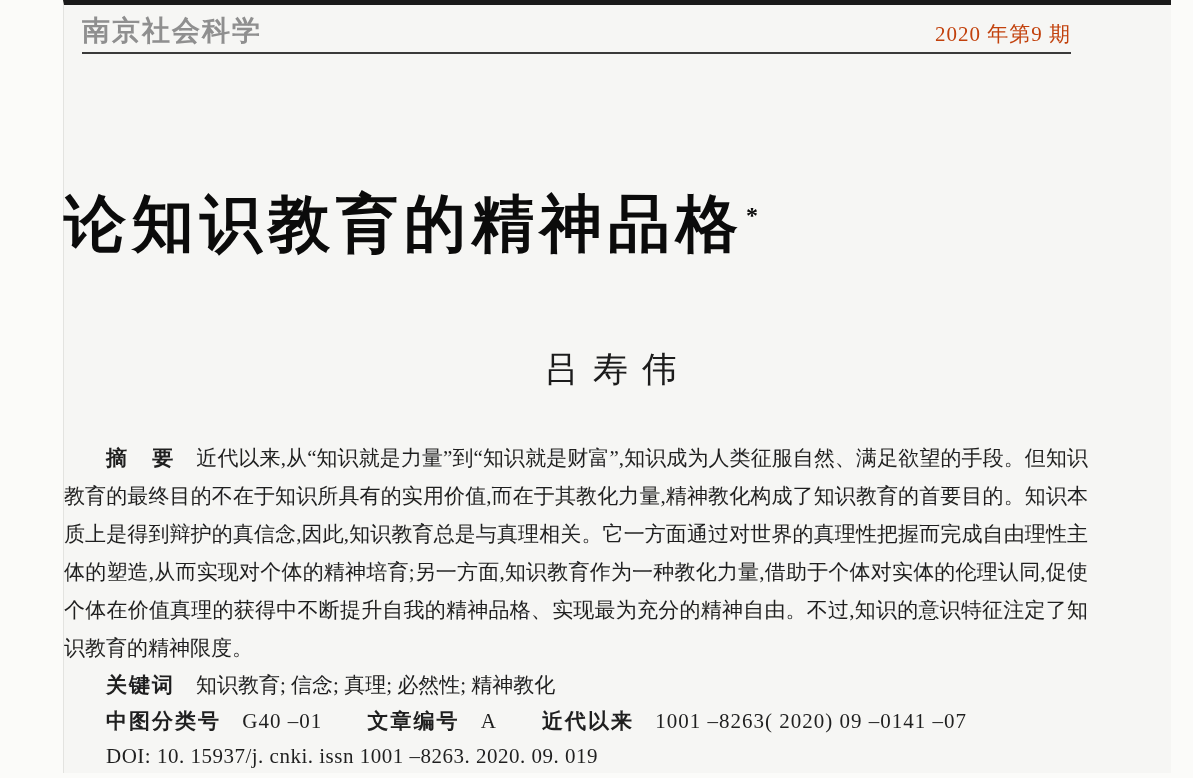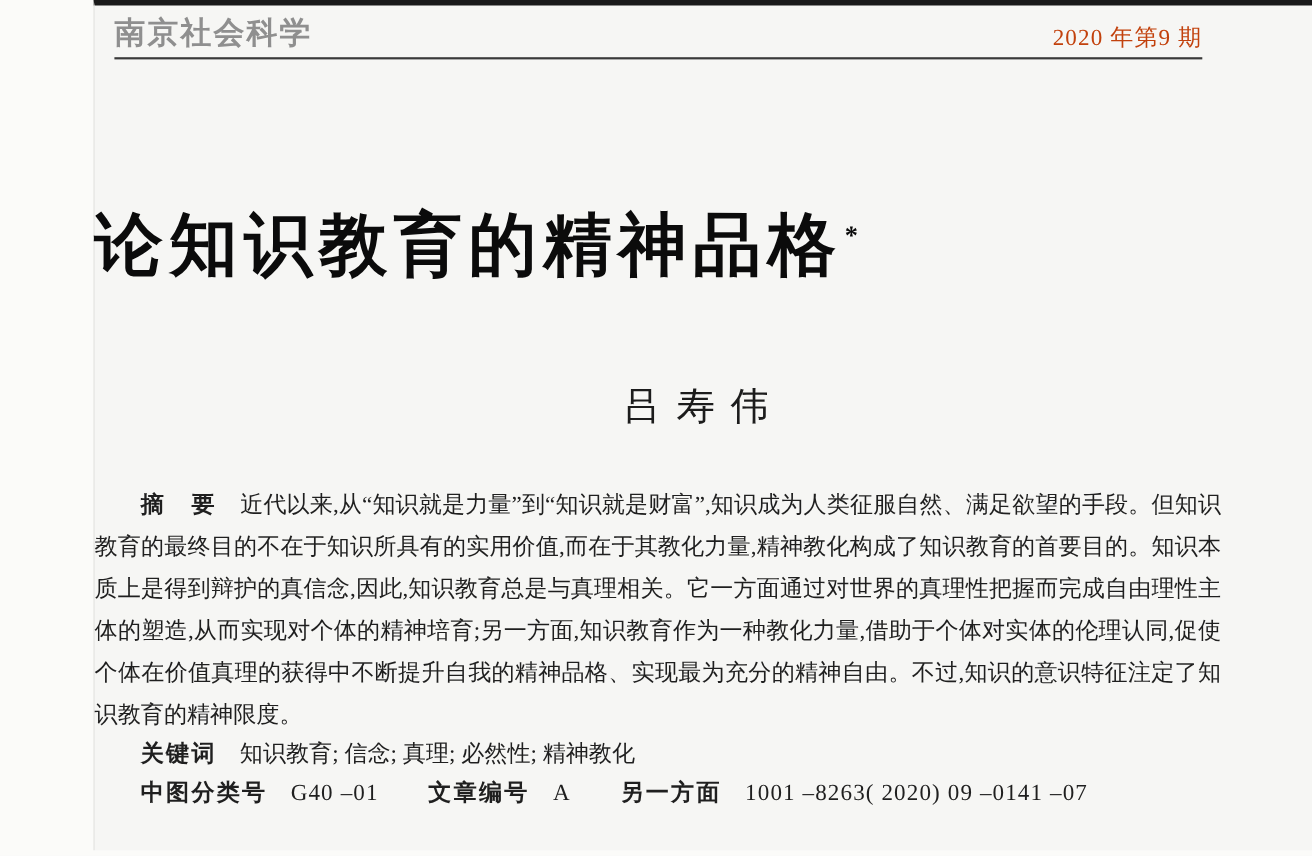--- a/index.html
+++ b/index.html
@@ -6,21 +6,21 @@
     margin: 0;
     padding: 0;
     width: 1193px;
     height: 778px;
     overflow: hidden;
     background: #fbfbf9;
     font-family: "Liberation Serif", "DejaVu Serif", serif;
   }
   .page {
     position: relative;
-    margin-left: 85px;
+    margin-left: 63px;
     width: 1108px;
     height: 773px;
     background: #f6f6f4;
     border-top: 5px solid #1a1a1a;
     box-sizing: border-box;
     border-left: 1px solid #e3e3e0;
   }
   
   .header {
     display: flex;
@@ -131,19 +131,20 @@
 
     <p class="meta">
       <b>关键词</b><span>　知识教育; 信念; 真理; 必然性; 精神教化</span>
     </p>
 
     <p class="meta">
       <b>中图分类号</b>
       <span class="val">G40 –01</span>
       <b class="gap">文章编号</b>
       <span class="val">A</span>
-      <b class="gap">另一方面</b>
+      <b class="gap">近代以来</b>
       <span class="val">1001 –8263( 2020) 09 –0141 –07</span>
     </p>
 
+    <p class="doi-line">DOI: 10. 15937/j. cnki. issn 1001 –8263. 2020. 09. 019</p>
   </div>
 
 </div>
 
 </body></html>

